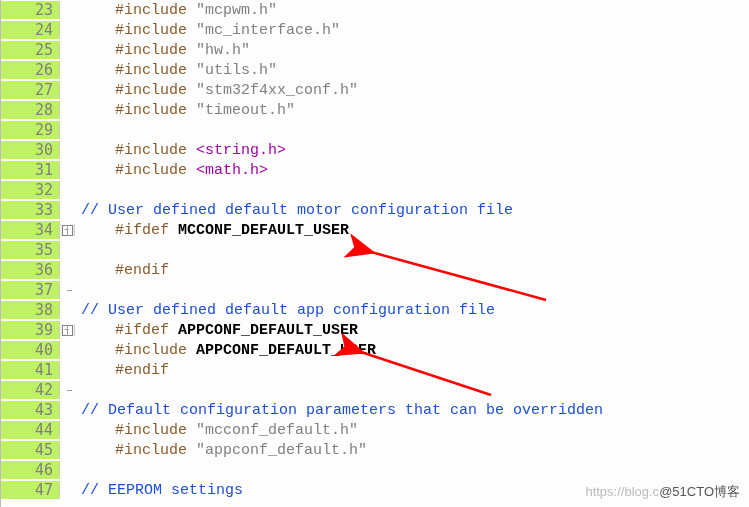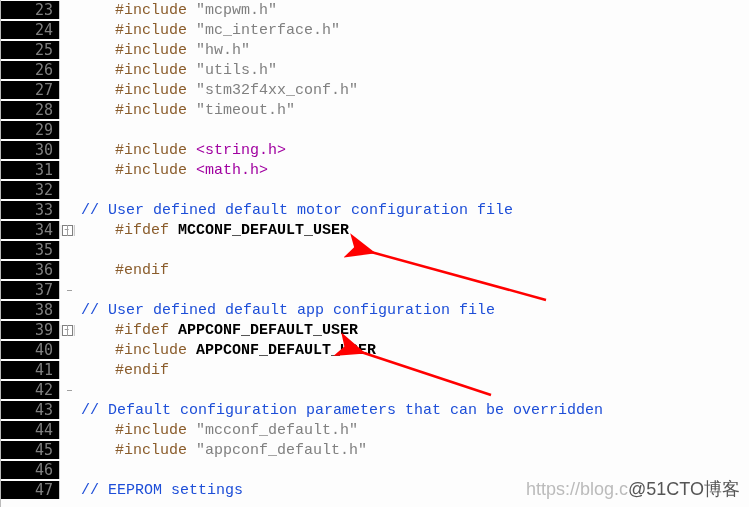--- a/index.html
+++ b/index.html
@@ -22,21 +22,21 @@
   .line {
     display: flex;
     align-items: center;
     height: 20px;
     white-space: pre;
   }
   .gutter {
     width: 52px;
     text-align: right;
     padding-right: 6px;
-    background: #000000;
+    background: #bef264;
     color: #808080;
     border-right: 1px solid #ccc;
     font-family: Consolas, monospace;
   }
   .fold {
     width: 14px;
     background: #f2f2f2;
     border-right: 1px solid #ccc;
     display: flex;
     align-items: center;
@@ -70,21 +70,21 @@
   .mac { color: #000; font-weight: bold; }
 
   .arrow { position: absolute; pointer-events: none; }
   .arrow svg { display:block; }
 
   .watermark {
     position: absolute;
     bottom: 6px;
     right: 10px;
     font-family: Arial, sans-serif;
-    font-size: 18px;
+    font-size: 13px;
     color: #bbb;
   }
   .watermark .dark { color: #555; }
 </style>
 </head>
 <body>
 
 <div class="editor">
     <div class="line"><div class="gutter">23</div><div class="fold"><div class="foldline-v"></div></div><div class="code"><span class="kw">#include </span><span class="str">"mcpwm.h"</span></div></div>
     <div class="line"><div class="gutter">24</div><div class="fold"><div class="foldline-v"></div></div><div class="code"><span class="kw">#include </span><span class="str">"mc_interface.h"</span></div></div>

